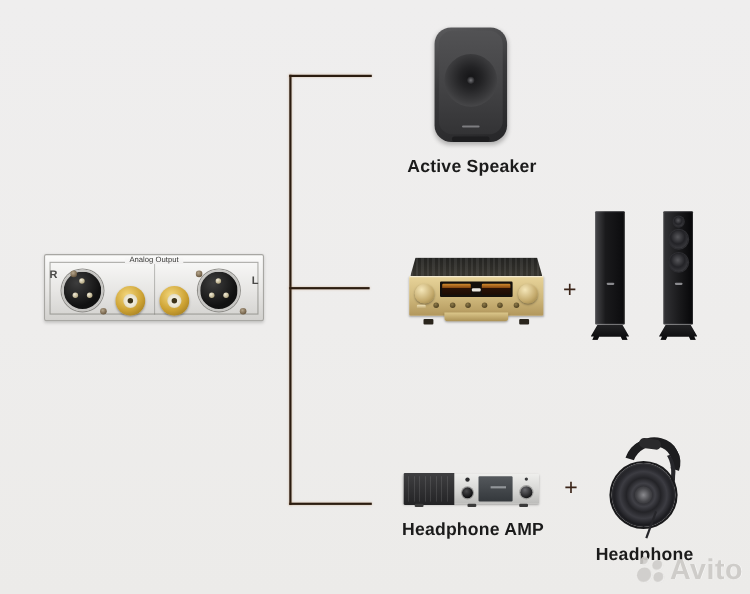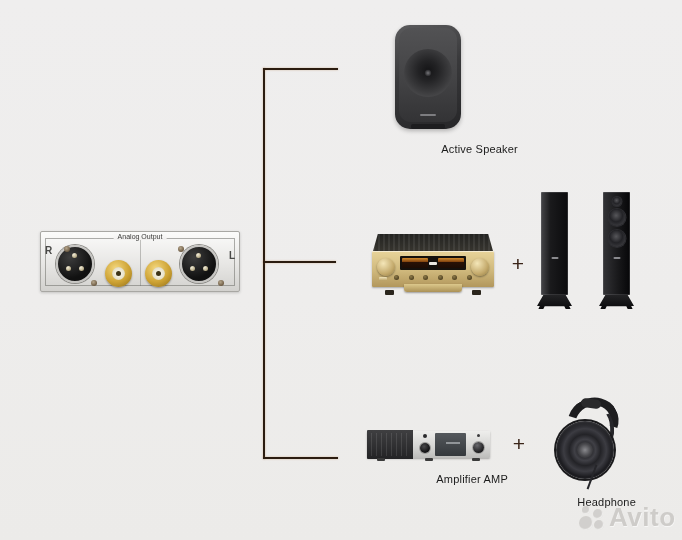--- a/index.html
+++ b/index.html
@@ -3,22 +3,22 @@
 <meta charset="utf-8">
 <style>
   html,body{margin:0;padding:0;background:#ddd;}
   .canvas{
     position:relative;width:682px;height:540px;overflow:hidden;
     background:linear-gradient(180deg,#efeeee 0%,#eeedec 55%,#ecebe9 100%);
     font-family:"Liberation Sans",sans-serif;
   }
   .abs{position:absolute;}
   .lbl{
-    position:absolute;font-size:11px;color:#1b1b1b;text-align:right;
-    letter-spacing:.2px;white-space:nowrap;
+    position:absolute;font-size:16px;color:#1b1b1b;text-align:center;
+    letter-spacing:.2px;white-space:nowrap;font-weight:bold;
   }
   
   .cline{position:absolute;background:#2b1c10;box-shadow:0 0 2px rgba(168,112,58,.45);}
   .v-line{left:263px;top:68px;width:2px;height:391px;}
   .h-top{left:263px;top:68px;width:75px;height:2px;}
   .h-mid{left:263px;top:261px;width:73px;height:2px;}
   .h-bot{left:263px;top:457px;width:75px;height:2px;}
   .plus{position:absolute;width:22px;text-align:center;font-size:21px;color:#3a2418;line-height:22px;}
   
   .xlr-panel{
@@ -265,21 +265,21 @@
     <div class="hamp-dark"></div>
     <div class="hamp-led"></div>
     <div class="hamp-jack"></div>
     <div class="hamp-disp"></div>
     <div class="hamp-mark"></div>
     <div class="hamp-knob"></div>
     <div class="hamp-foot hf1"></div>
     <div class="hamp-foot hf2"></div>
     <div class="hamp-foot hf3"></div>
   </div>
-  <div class="lbl" style="left:352px;top:473px;width:156px;">Amplifier AMP</div>
+  <div class="lbl" style="left:352px;top:473px;width:156px;">Headphone AMP</div>
 
   <div class="plus" style="left:508px;top:433px;">+</div>
 
   <div class="abs hp">
     <div class="hp-band"></div>
     <div class="hp-pad"></div>
     <div class="hp-yoke"></div>
     <div class="hp-cup">
       <div class="hp-hub"></div>
     </div>

